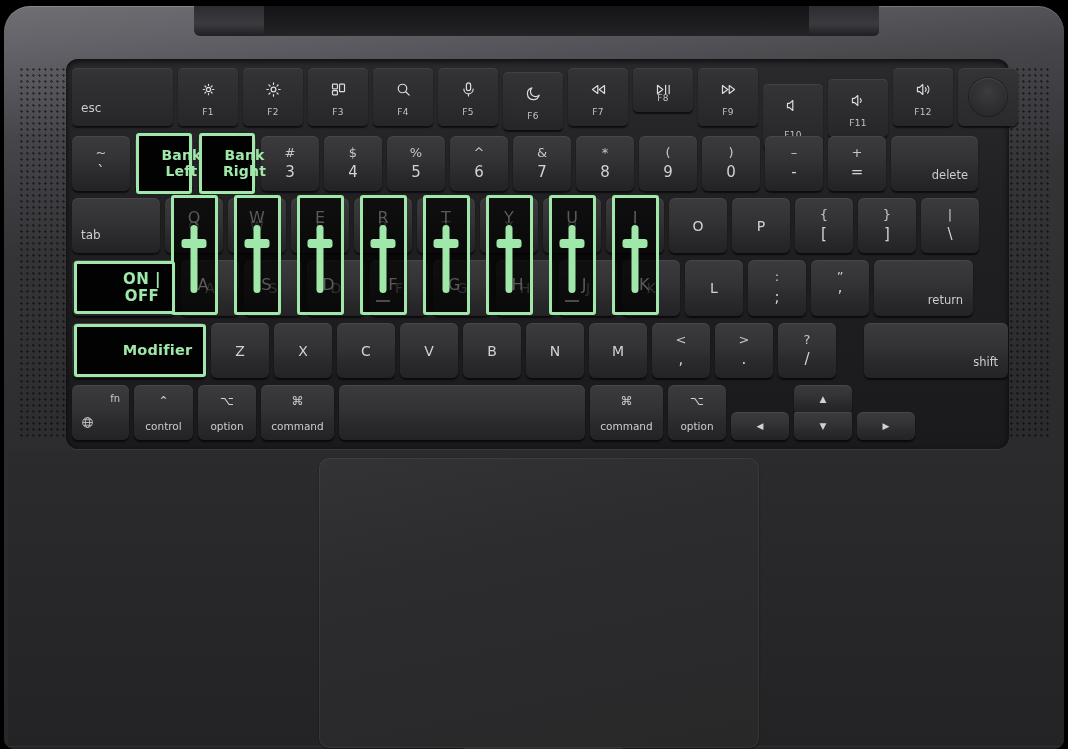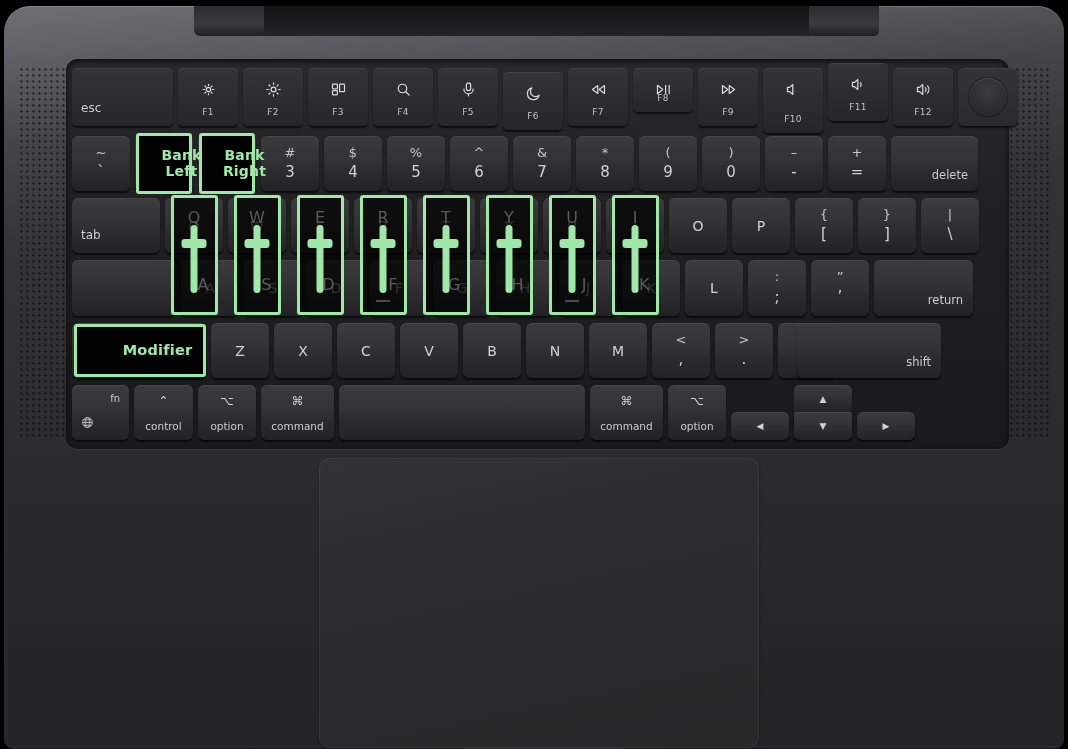--- a/index.html
+++ b/index.html
@@ -218,27 +218,27 @@
               <path d="M15 6v12M20 6v12"></path>
             </svg></span>
           <span class="k-flbl">F8</span>
         </div>
         <div class="key fn-key" style="left: 632px; top: 9px; width: 60px; height: 58px;">
           <span class="k-fsym" style="top: 13px;"><svg width="17" height="17" viewBox="0 0 24 24" fill="none" stroke="#dcdcdc" stroke-width="1.7" stroke-linecap="round" stroke-linejoin="round" style="vertical-align:middle">
               <path d="M3.5 6.5 11 12l-7.5 5.5zM13 6.5 20.5 12 13 17.5z"></path>
             </svg></span>
           <span class="k-flbl">F9</span>
         </div>
-        <div class="key fn-key" style="left: 697px; top: 9px; width: 60px; height: 65px;">
+        <div class="key fn-key" style="left: 697px; top: 25px; width: 60px; height: 65px;">
           <span class="k-fsym" style="top: 13px;"><svg width="17" height="17" viewBox="0 0 24 24" fill="none" stroke="#dcdcdc" stroke-width="1.7" stroke-linecap="round" stroke-linejoin="round" style="vertical-align:middle">
               <path d="M11 5 6.5 9H3.5v6h3L11 19z"></path>
             </svg></span>
           <span class="k-flbl">F10</span>
         </div>
-        <div class="key fn-key" style="left: 762px; top: 4px; width: 60px; height: 58px;">
+        <div class="key fn-key" style="left: 762px; top: 20px; width: 60px; height: 58px;">
           <span class="k-fsym" style="top: 13px;"><svg width="17" height="17" viewBox="0 0 24 24" fill="none" stroke="#dcdcdc" stroke-width="1.7" stroke-linecap="round" stroke-linejoin="round" style="vertical-align:middle">
               <path d="M11 5 6.5 9H3.5v6h3L11 19z"></path>
               <path d="M14.6 9.4a3.6 3.6 0 0 1 0 5.2"></path>
             </svg></span>
           <span class="k-flbl">F11</span>
         </div>
         <div class="key fn-key" style="left: 827px; top: 9px; width: 60px; height: 58px;">
           <span class="k-fsym" style="top: 13px;"><svg width="17" height="17" viewBox="0 0 24 24" fill="none" stroke="#dcdcdc" stroke-width="1.7" stroke-linecap="round" stroke-linejoin="round" style="vertical-align:middle">
               <path d="M11 5 6.5 9H3.5v6h3L11 19z"></path>
               <path d="M14.6 9.4a3.6 3.6 0 0 1 0 5.2M17.6 7a7.3 7.3 0 0 1 0 10"></path>
@@ -414,21 +414,21 @@
           <span class="klabel k-main">,</span>
         </div>
         <div class="key" style="left: 649px; top: 264px; width: 58px; height: 55px;">
           <span class="klabel k-top">&gt;</span>
           <span class="klabel k-main">.</span>
         </div>
         <div class="key" style="left: 712px; top: 264px; width: 58px; height: 55px;">
           <span class="klabel k-top">?</span>
           <span class="klabel k-main">/</span>
         </div>
-        <div class="key" style="left: 731px; top: 264px; width: 144px; height: 55px;">
+        <div class="key" style="left: 798px; top: 264px; width: 144px; height: 55px;">
           <span class="k-br" style="font-size: 11.5px;">shift</span>
         </div>
         <div class="key" style="left: 6px; top: 326px; width: 57px; height: 55px;">
           <span class="k-tr">fn</span>
           <span style="position: absolute; left: 9px; bottom: 7px;"><svg width="13" height="13" viewBox="0 0 24 24" fill="none" stroke="#cdcdcd" stroke-width="1.6">
               <circle cx="12" cy="12" r="9"></circle>
               <ellipse cx="12" cy="12" rx="4" ry="9"></ellipse>
               <path d="M3 12h18M5 7h14M5 17h14"></path>
             </svg></span>
         </div>
@@ -470,20 +470,23 @@
             <div>Bank</div>
             <div>Left</div>
           </span>
         </div>
         <div class="ovl" style="left: 133px; top: 74px; width: 56px; height: 61px;">
           <span class="txt">
             <div>Bank</div>
             <div>Right</div>
           </span>
         </div>
+        <div class="ovl" style="left: 8px; top: 202px; width: 101px; height: 53px;">
+          <span class="txt" style="font-size: 15px; letter-spacing: 0.5px;">ON | OFF</span>
+        </div>
         <div class="ovl" style="left: 8px; top: 265px; width: 132px; height: 53px;">
           <span class="txt" style="font-size: 14.5px;">Modifier</span>
         </div>
         <div class="fader" style="left: 104.5px; top: 136px; width: 47px; height: 120px;">
           <span class="glyphkey gk-top">Q</span>
           <span class="glyphkey gk-bot">A</span>
           <div class="stem"></div>
           <div class="thumb"></div>
         </div>
         <div class="fader" style="left: 167.5px; top: 136px; width: 47px; height: 120px;">

